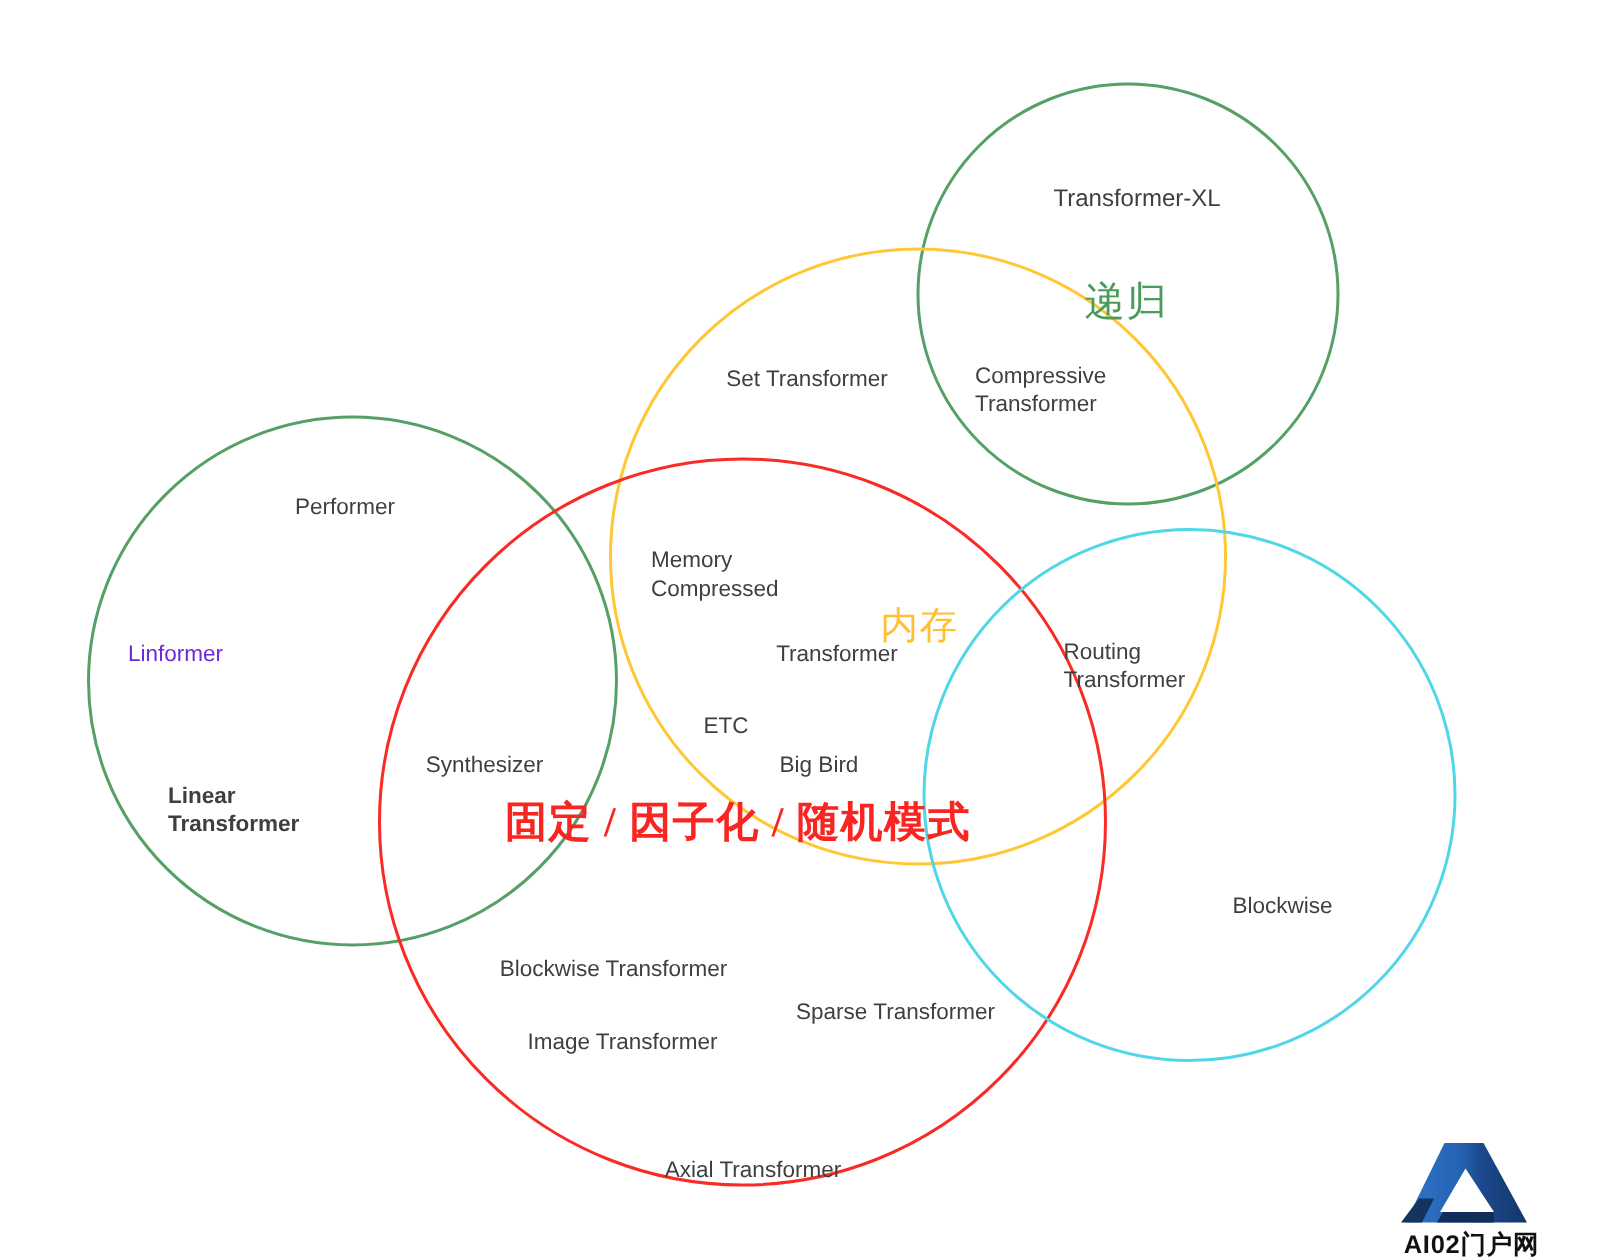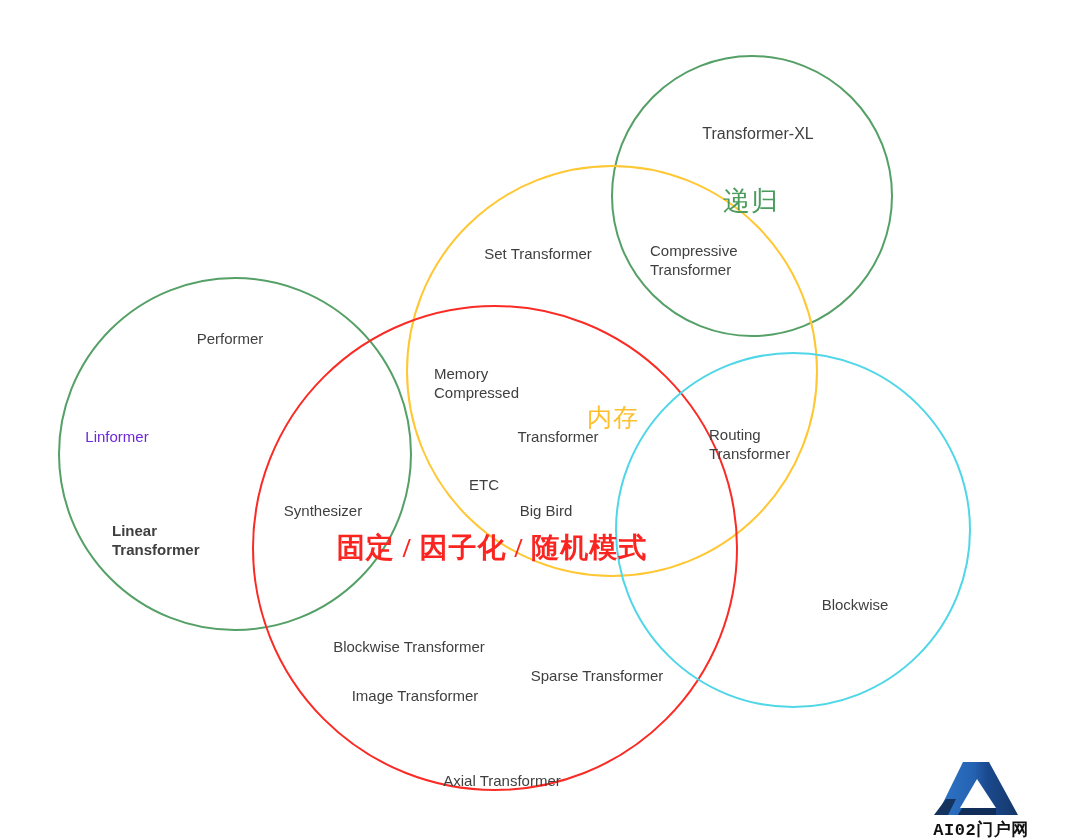--- a/index.html
+++ b/index.html
@@ -56,21 +56,21 @@
     top: 759px;
     width: 86px;
     height: 58px;
   }
   .logo-text {
     position: absolute;
     left: 924px;
     top: 818px;
     width: 114px;
     text-align: center;
-    font-family: Liberation Mono, monospace;
+    font-family: Liberation Sans, sans-serif;
     font-size: 17px;
     font-weight: 600;
     color: #111111;
     letter-spacing: 0.5px;
   }
 </style>
 </head>
 <body>
 
 <div class="canvas">

